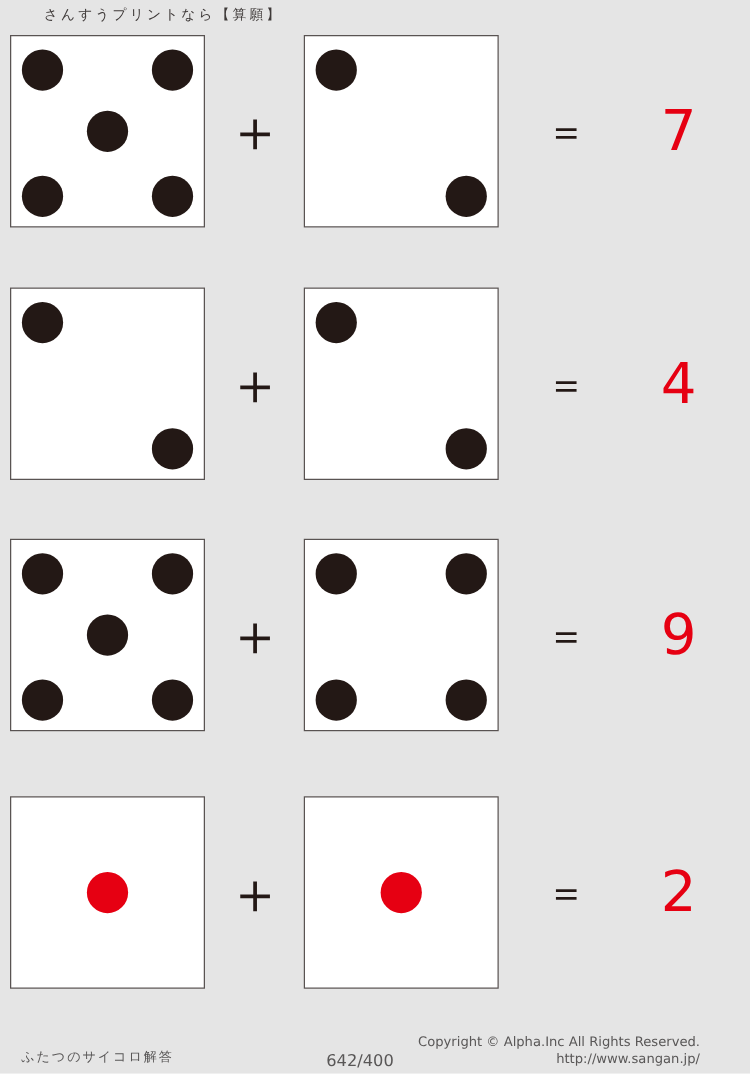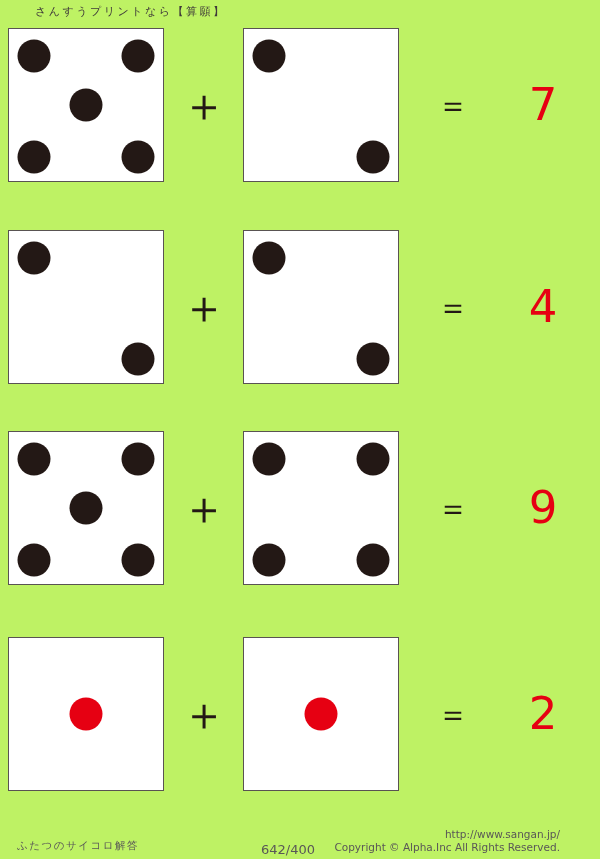--- a/index.html
+++ b/index.html
@@ -1,20 +1,20 @@
 <!DOCTYPE html>
 <html><head>
 <meta charset="utf-8">
 <style>
   * { margin:0; padding:0; box-sizing:border-box; }
   html,body { background:#ffffff; }
   .page {
     position:relative;
     width:600px; height:859px;
-    background:#bef264;
+    background:#e5e5e5;
     font-family:"DejaVu Sans", "Liberation Sans", sans-serif;
     overflow:hidden;
   }
   .header-note {
     position:absolute; left:35px; top:4px;
     font-size:11px; letter-spacing:2.5px;
     color:#3f3a39; white-space:nowrap;
   }
   .row { position:absolute; left:0; width:600px; height:154px; }
   .row-1 { top:28px; }
@@ -121,17 +121,17 @@
     <div class="die die-right">
         <span class="pip" style="left: 50%; top: 50%; background: rgb(230, 0, 18);"></span>
       </div>
     <span class="op equals">＝</span>
     <span class="answer">2</span>
   </section>
 
   <div class="footer-left">ふたつのサイコロ解答</div>
   <div class="footer-page">642/400</div>
   <div class="footer-copy">
+    <div>Copyright ©  Alpha.Inc All Rights Reserved.</div>
     <div>http://www.sangan.jp/</div>
-    <div>Copyright ©  Alpha.Inc All Rights Reserved.</div>
   </div>
 
 </div>
 
 </body></html>

